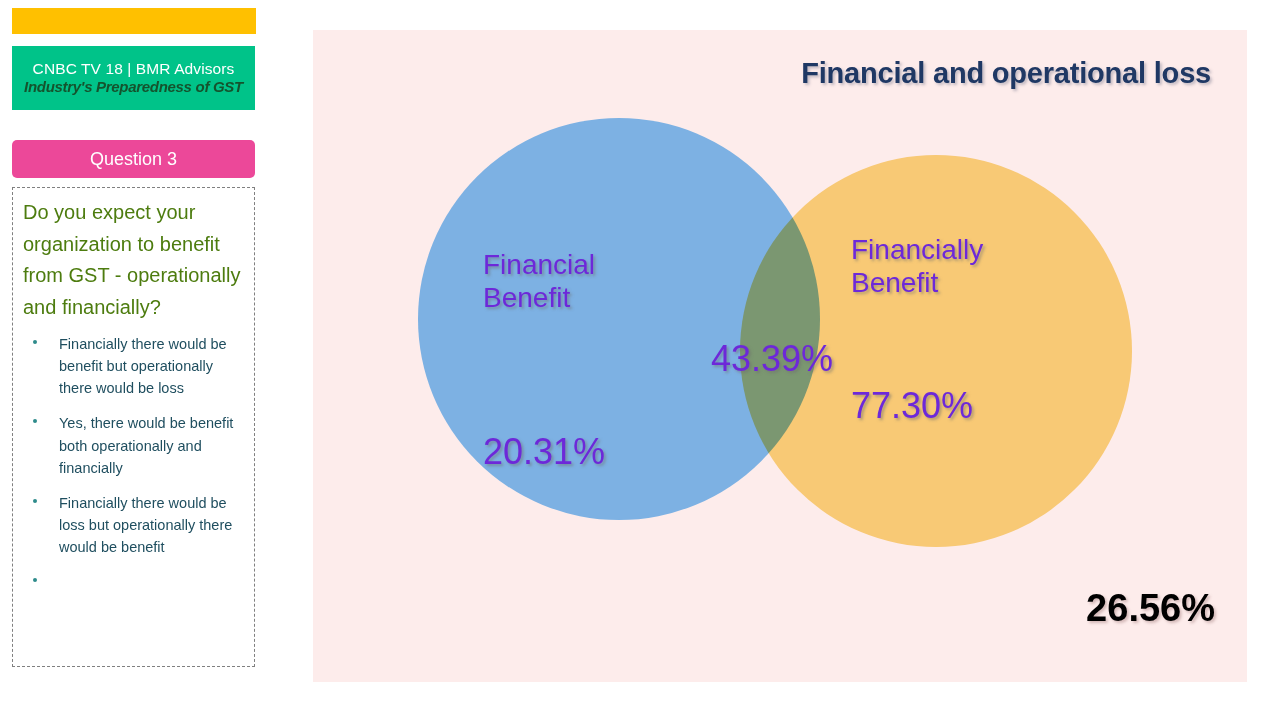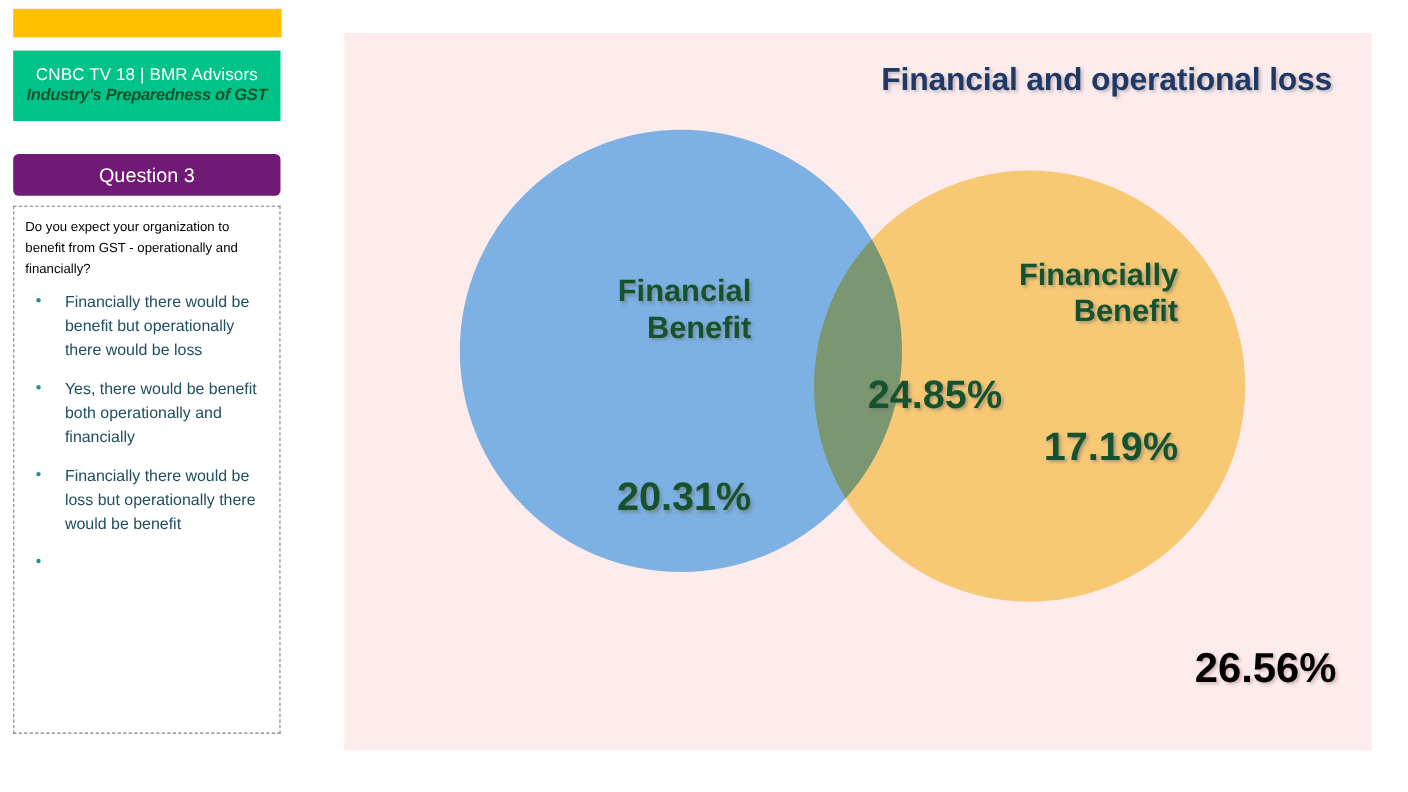--- a/index.html
+++ b/index.html
@@ -54,40 +54,40 @@
     font-style: italic;
     line-height: 1.15;
     white-space: nowrap;
     letter-spacing: -0.3px;
   }
 
   #question-badge {
     position: absolute;
     left: 12px; top: 124px;
     width: 243px; height: 38px;
-    background: #701a75;
+    background: #ec4899;
     border-radius: 5px;
     display: flex;
     align-items: center;
     justify-content: center;
     color: #ffffff;
     font-size: 18px;
   }
 
   #question-panel {
     position: absolute;
     left: 12px; top: 171px;
     width: 243px; height: 480px;
     border: 1px dashed #808080;
     box-sizing: border-box;
     padding: 9px 10px 0 10px;
   }
   #question-prompt {
-    color: #000000;
-    font-size: 12px;
+    color: #4d7c0f;
+    font-size: 20px;
     line-height: 1.58;
     margin: 0 0 10px 0;
   }
   .answer-list {
     list-style: none;
     margin: 0;
     padding: 0;
   }
   .answer-item {
     position: relative;
@@ -141,23 +141,23 @@
     background: #7ec0f7;
   }
   #venn-circle-operational {
     left: 427px; top: 125px;
     width: 392px; height: 392px;
     background: #fad97f;
   }
 
   .venn-text {
     position: absolute;
-    color: #14532d;
-    font-weight: bold;
-    text-align: right;
+    color: #6d28d9;
+    font-weight: normal;
+    text-align: left;
     text-shadow: 2px 2px 3px rgba(110,110,110,0.55);
     white-space: nowrap;
     line-height: 1.18;
   }
   #label-financial {
     left: 170px; top: 218px;
     width: 200px;
     font-size: 28px;
   }
   #value-financial {
@@ -243,19 +243,19 @@
       <div>Benefit</div>
     </div>
 
     <div class="venn-text" id="value-financial">20.31%</div>
 
     <div class="venn-text" id="label-operational">
       <div>Financially</div>
       <div>Benefit</div>
     </div>
 
-    <div class="venn-text" id="value-operational">17.19%</div>
-
-    <div class="venn-text" id="value-intersection">24.85%</div>
+    <div class="venn-text" id="value-operational">77.30%</div>
+
+    <div class="venn-text" id="value-intersection">43.39%</div>
   </div>
 
   <div id="value-loss">26.56%</div>
 </div>
 
 </body></html>

